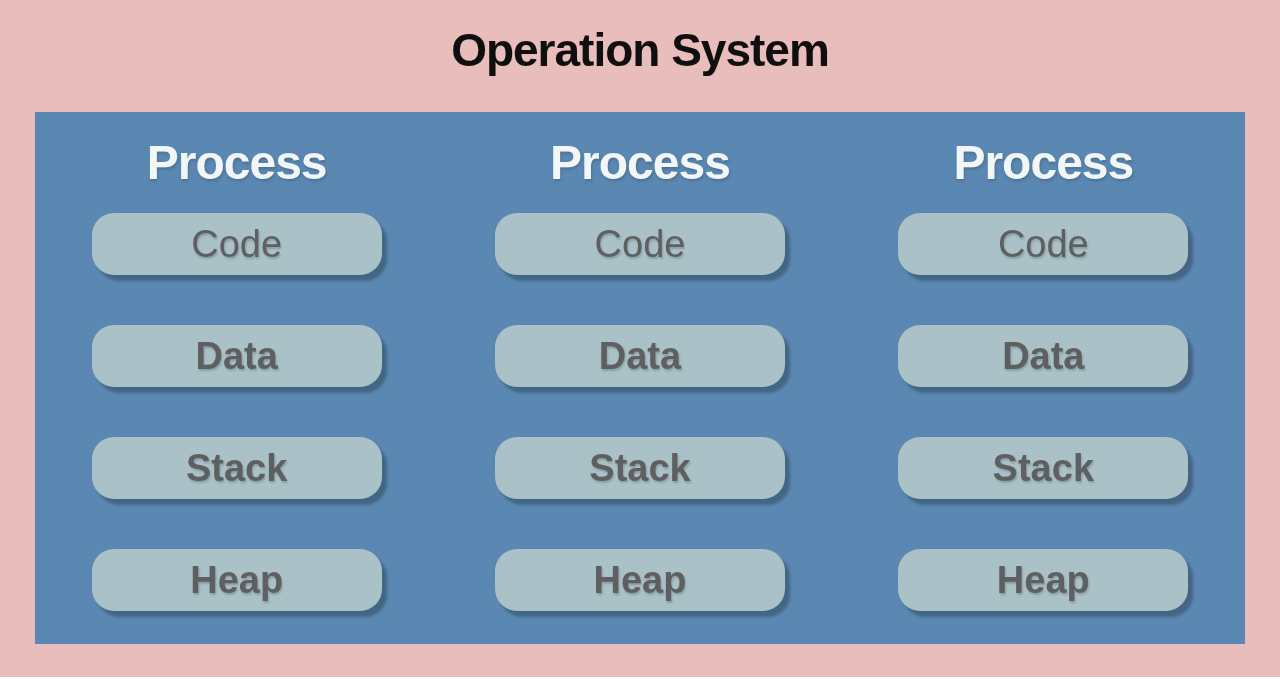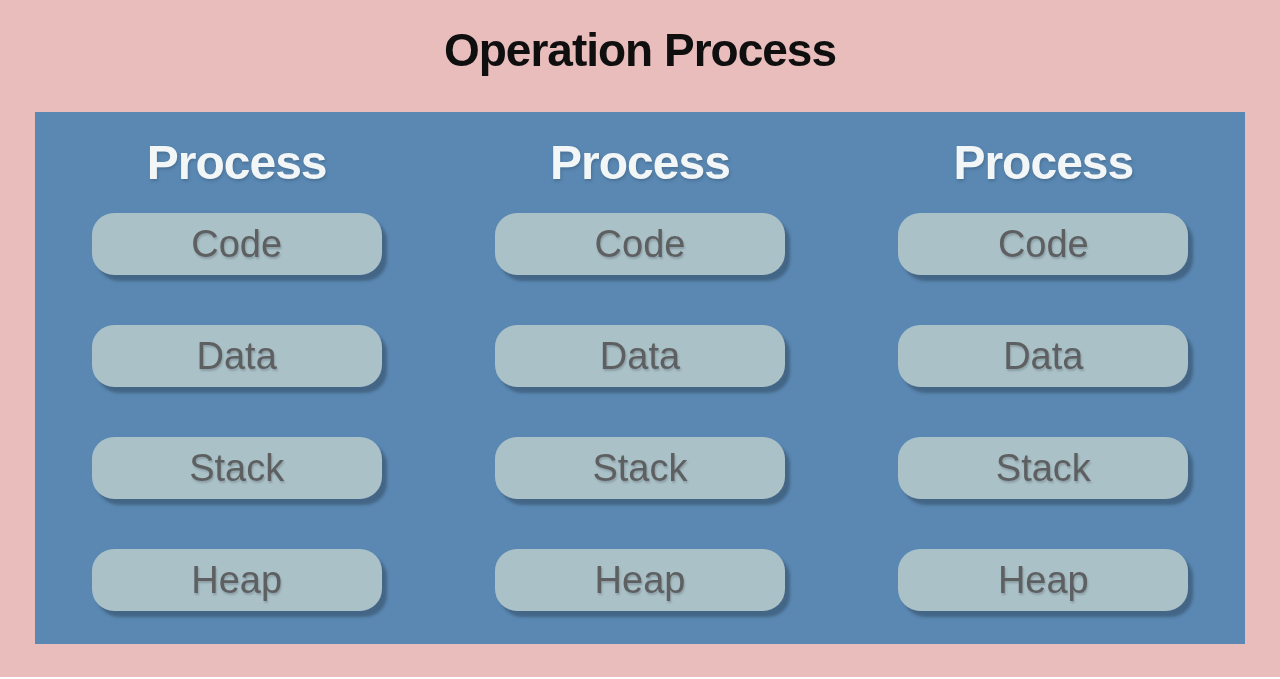--- a/index.html
+++ b/index.html
@@ -69,28 +69,28 @@
     background: #aac1c7;
     box-shadow: 5px 6px 3px rgba(32, 48, 64, 0.38);
     display: flex;
     align-items: center;
     justify-content: center;
     font-size: 38px;
     color: #5d5f60;
     text-shadow: 1px 2px 2px rgba(70, 80, 90, 0.3);
   }
 
-  .block + .block { margin-top: 50px; }
+  .block + .block { margin-top: 50px; font-weight: bold; }
 </style>
 </head>
 <body>
 
 <div class="canvas">
 
-  <div class="diagram-title">Operation Process</div>
+  <div class="diagram-title">Operation System</div>
 
   <div class="panels">
 
     <div class="panel">
       <div class="panel-title">Process</div>
       <div class="block">Code</div>
       <div class="block">Data</div>
       <div class="block">Stack</div>
       <div class="block">Heap</div>
     </div>

